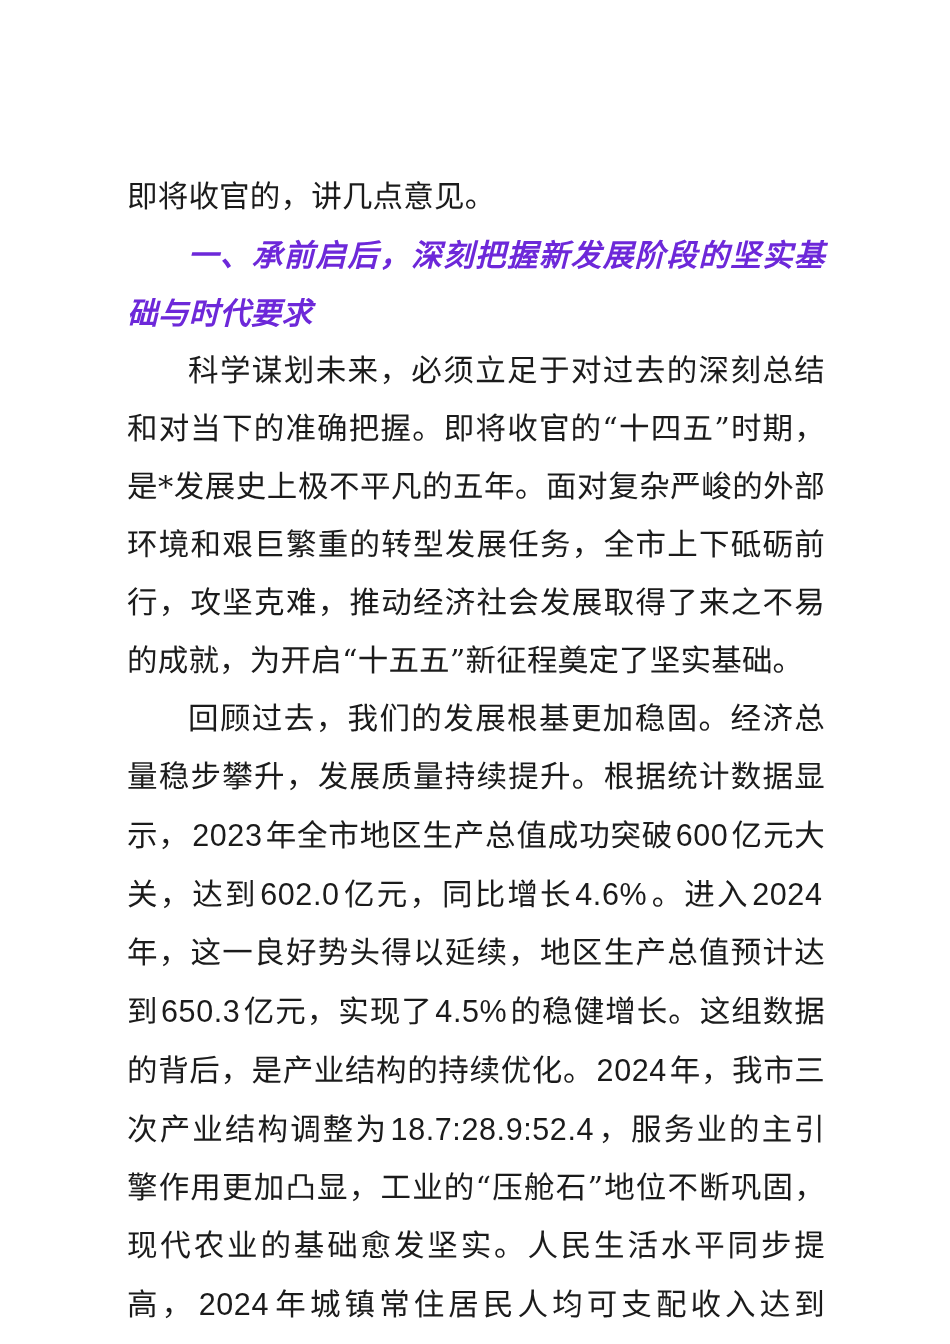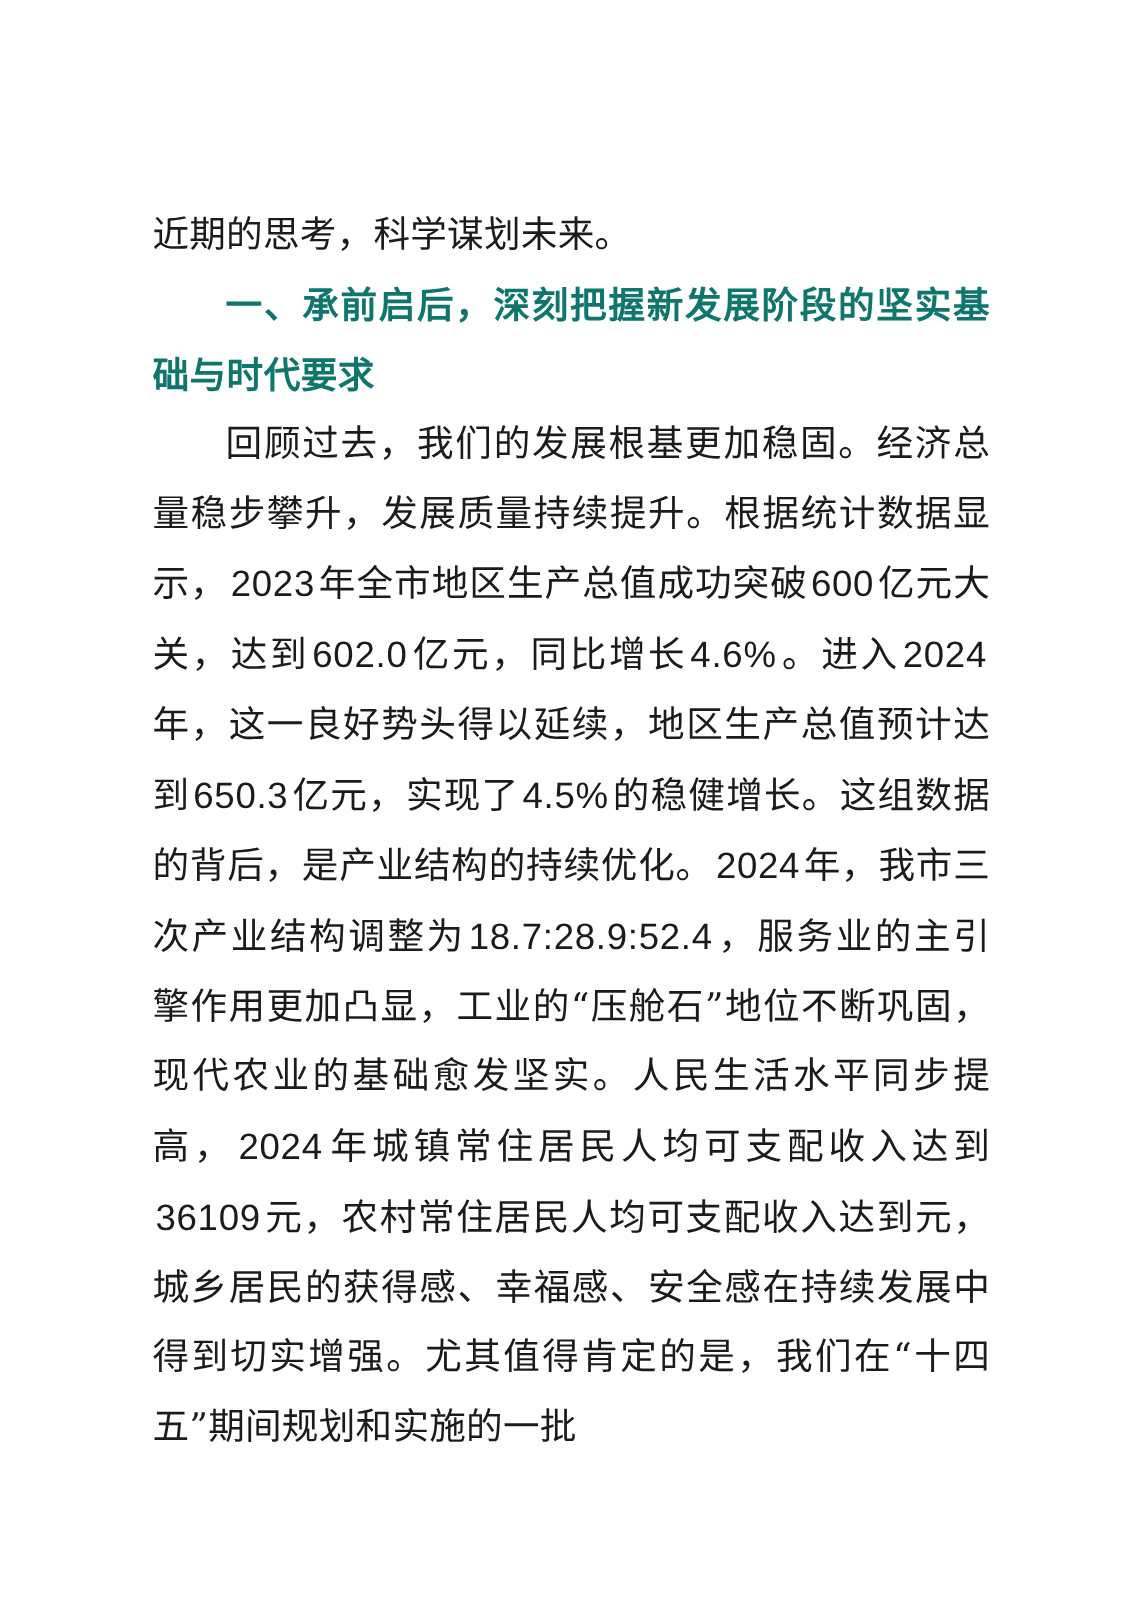--- a/index.html
+++ b/index.html
@@ -40,38 +40,40 @@
     -webkit-font-smoothing: antialiased;
   }
 
   
   .para.continuation {
     text-indent: 0;
   }
 
   .para.heading {
     font-weight: 700;
-    color: #0f766e;
+    color: #6d28d9;
     letter-spacing: 0.4px;
+    font-style: italic;
   }
 
   
   .num {
     font-family: Liberation Sans, sans-serif;
     padding: 0 2.5px;
     letter-spacing: 0.6px;
   }
 </style>
 </head>
 <body>
 
 <div class="page">
   <div class="doc-body">
 
-    <p class="para continuation">近期的思考，科学谋划未来。</p>
+    <p class="para continuation">即将收官的，讲几点意见。</p>
 
     <p class="para heading">一、承前启后，深刻把握新发展阶段的坚实基础与时代要求</p>
 
+    <p class="para">科学谋划未来，必须立足于对过去的深刻总结和对当下的准确把握。即将收官的“十四五”时期，是*发展史上极不平凡的五年。面对复杂严峻的外部环境和艰巨繁重的转型发展任务，全市上下砥砺前行，攻坚克难，推动经济社会发展取得了来之不易的成就，为开启“十五五”新征程奠定了坚实基础。</p>
 
     <p class="para">回顾过去，我们的发展根基更加稳固。经济总量稳步攀升，发展质量持续提升。根据统计数据显示，<span class="num">2023</span>年全市地区生产总值成功突破<span class="num">600</span>亿元大关，达到<span class="num">602.0</span>亿元，同比增长<span class="num">4.6%</span>。进入<span class="num">2024</span>年，这一良好势头得以延续，地区生产总值预计达到<span class="num">650.3</span>亿元，实现了<span class="num">4.5%</span>的稳健增长。这组数据的背后，是产业结构的持续优化。<span class="num">2024</span>年，我市三次产业结构调整为<span class="num">18.7:28.9:52.4</span>，服务业的主引擎作用更加凸显，工业的“压舱石”地位不断巩固，现代农业的基础愈发坚实。人民生活水平同步提高，<span class="num">2024</span>年城镇常住居民人均可支配收入达到<span class="num">36109</span>元，农村常住居民人均可支配收入达到元，城乡居民的获得感、幸福感、安全感在持续发展中得到切实增强。尤其值得肯定的是，我们在“十四五”期间规划和实施的一批</p>
 
   </div>
 </div>
 
 </body></html>

